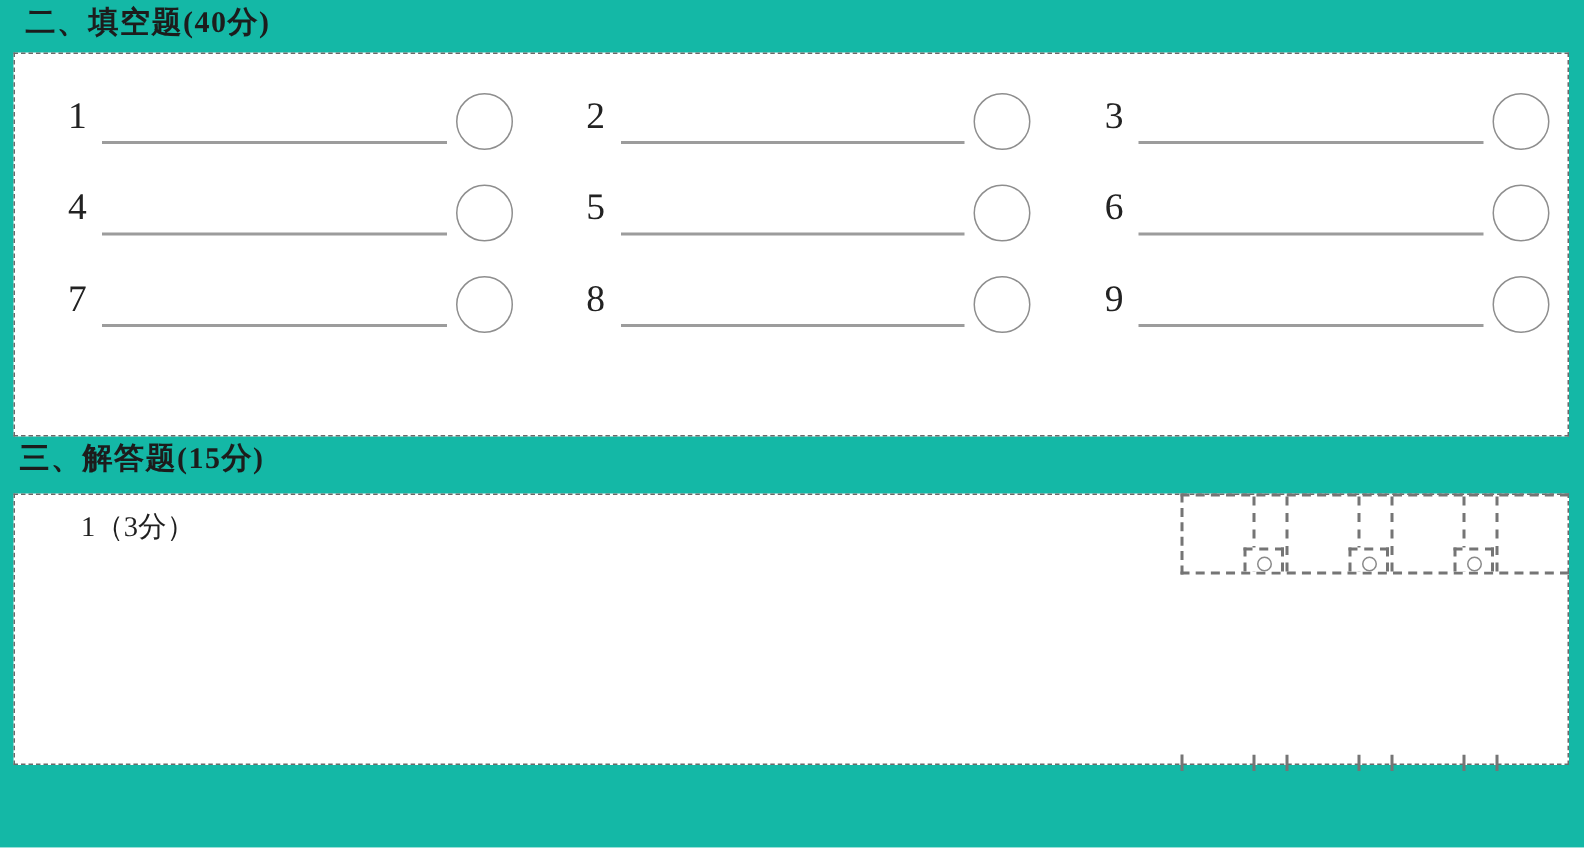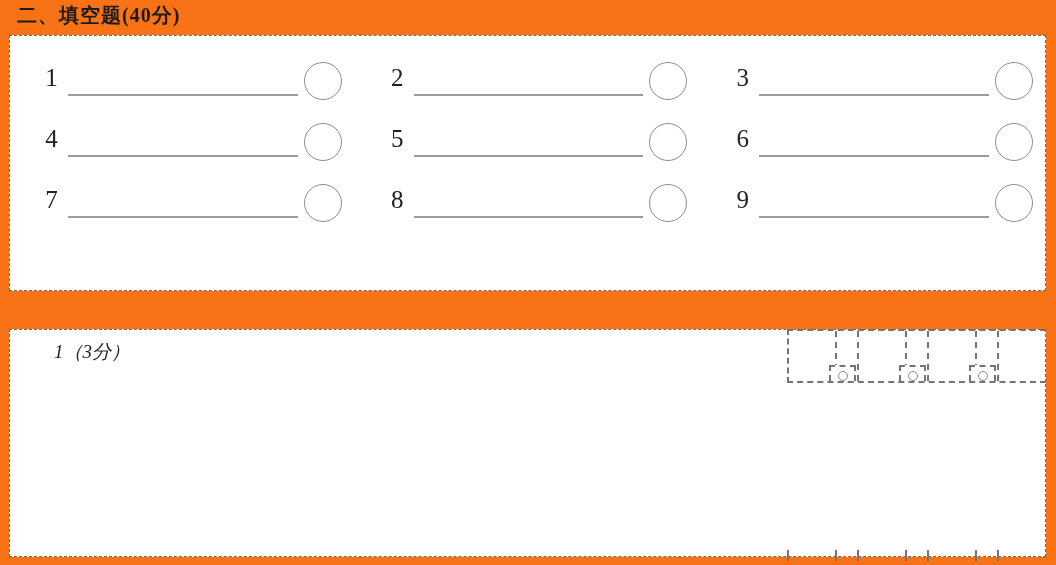--- a/index.html
+++ b/index.html
@@ -1,19 +1,19 @@
 <!DOCTYPE html>
 <html><head>
 <meta charset="utf-8">
 <style>
   html,body{margin:0;padding:0;background:#fff;}
   #page{
     position:relative;
     width:1056px;height:565px;
-    background:#f97316;
+    background:#14b8a6;
     font-family:"Liberation Serif","DejaVu Serif",serif;
     color:#1f1f1f;
     overflow:hidden;
   }
   .sec-title{
     position:absolute;
     font-size:20px;
     font-weight:bold;
     line-height:26px;
     letter-spacing:1px;
@@ -23,21 +23,21 @@
   #title-fill{left:17px;top:2px;}
   #title-solve{left:13px;top:293px;}
 
   .dashed-box{
     position:absolute;
     border:1px dashed #6a6a6a;
     background:#fff;
     box-sizing:border-box;
   }
   #box-fill{left:9px;top:35px;width:1037px;height:256px;}
-  #box-solve{left:9px;top:329px;width:1037px;height:228px;font-style:italic;}
+  #box-solve{left:9px;top:329px;width:1037px;height:181px;}
 
   
   #blank-grid{
     position:absolute;left:0;top:0;right:0;
     display:grid;
     grid-template-columns:repeat(3,1fr);
     grid-template-rows:repeat(4,61px);
     column-gap:44px;
     padding:3px 12px 0 30px;
   }
@@ -175,20 +175,21 @@
       </div>
       <div class="blank-item">
         <span class="blank-num">9</span>
         <div class="blank-line"></div>
         <div class="score-circle"></div>
       </div>
 
     </div>
   </div>
 
+  <div id="title-solve" class="sec-title">三、解答题(15分)</div>
 
   <div id="box-solve" class="dashed-box">
     <div id="q-label">1（3分）</div>
 
     <div class="score-strip">
       <div class="score-box">
         <div class="col"></div>
         <div class="mini">
           <div class="dot"></div>
         </div>

